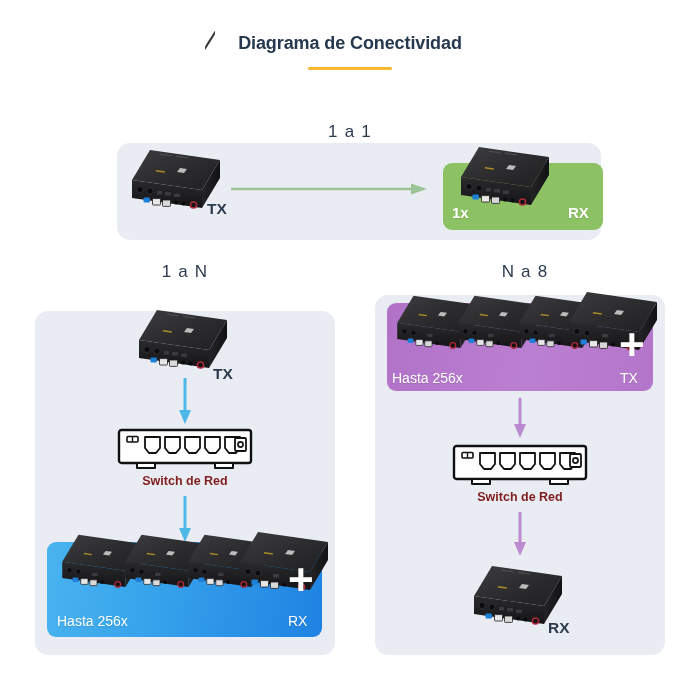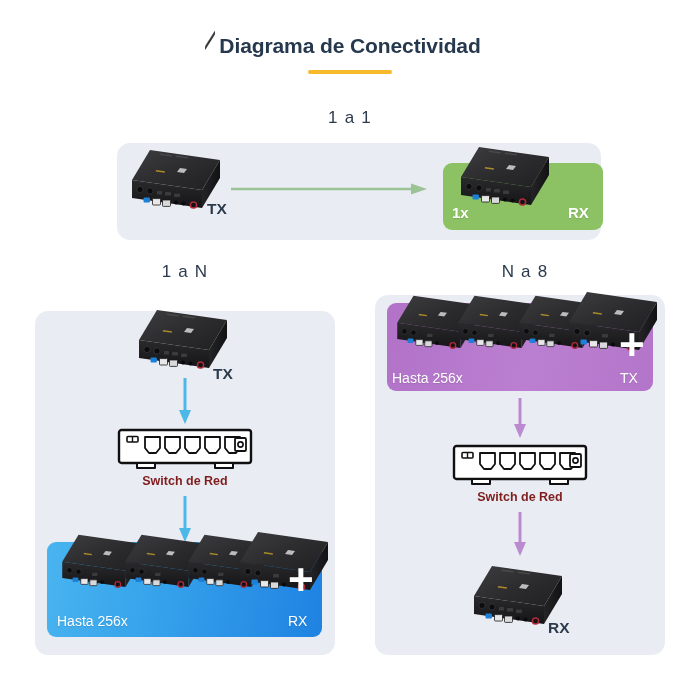--- a/index.html
+++ b/index.html
@@ -17,21 +17,21 @@
   }
 
   
   #title-block {
     position: absolute;
     left: 0; top: 34px;
     width: 700px;
     text-align: center;
   }
   #page-title {
-    font-size: 21px;
+    font-size: 18px;
     font-weight: bold;
     color: #26384d;
     letter-spacing: -0.1px;
     line-height: 1.1;
   }
   #title-underline {
     width: 84px;
     height: 3.5px;
     background: #f5b92b;
     border-radius: 2px;
@@ -120,21 +120,21 @@
   .arrow svg { display: block; overflow: visible; }
 </style>
 </head>
 <body>
 
 <div id="title-block">
   <div id="page-title">Diagrama de Conectividad</div>
   <div id="title-underline"></div>
 </div>
 
-<div class="section-heading" style="left:250px; top:108px; width:200px;">1 a 1</div>
+<div class="section-heading" style="left:250px; top:122px; width:200px;">1 a 1</div>
 
 <div class="panel" style="left:117px; top:143px; width:484px; height:97px;"></div>
 
 <div class="pad pad-green" style="left:443px; top:163px; width:160px; height:67px;"></div>
 
 <div class="device" style="left:124px; top:146px;">
   <svg viewBox="0 0 104 74">
     <defs>
       <linearGradient id="topA" x1="0" y1="0" x2="1" y2="1">
         <stop offset="0%" stop-color="#3d3d3f"></stop>

